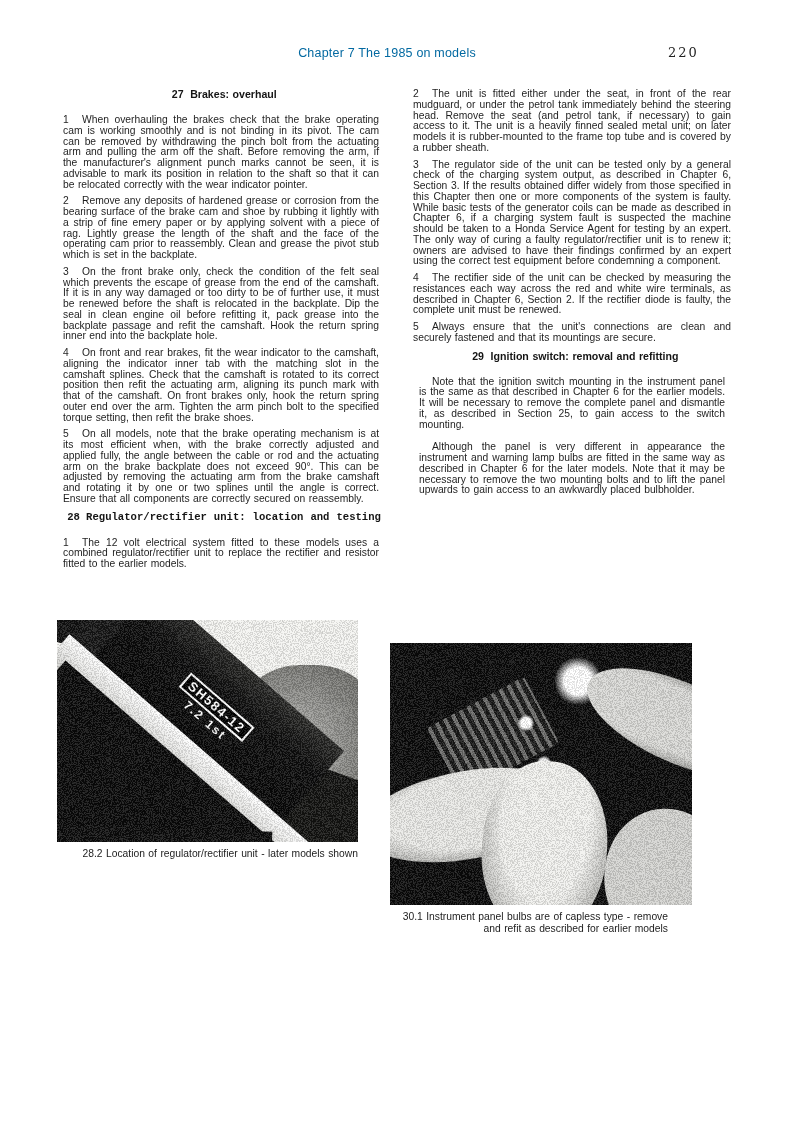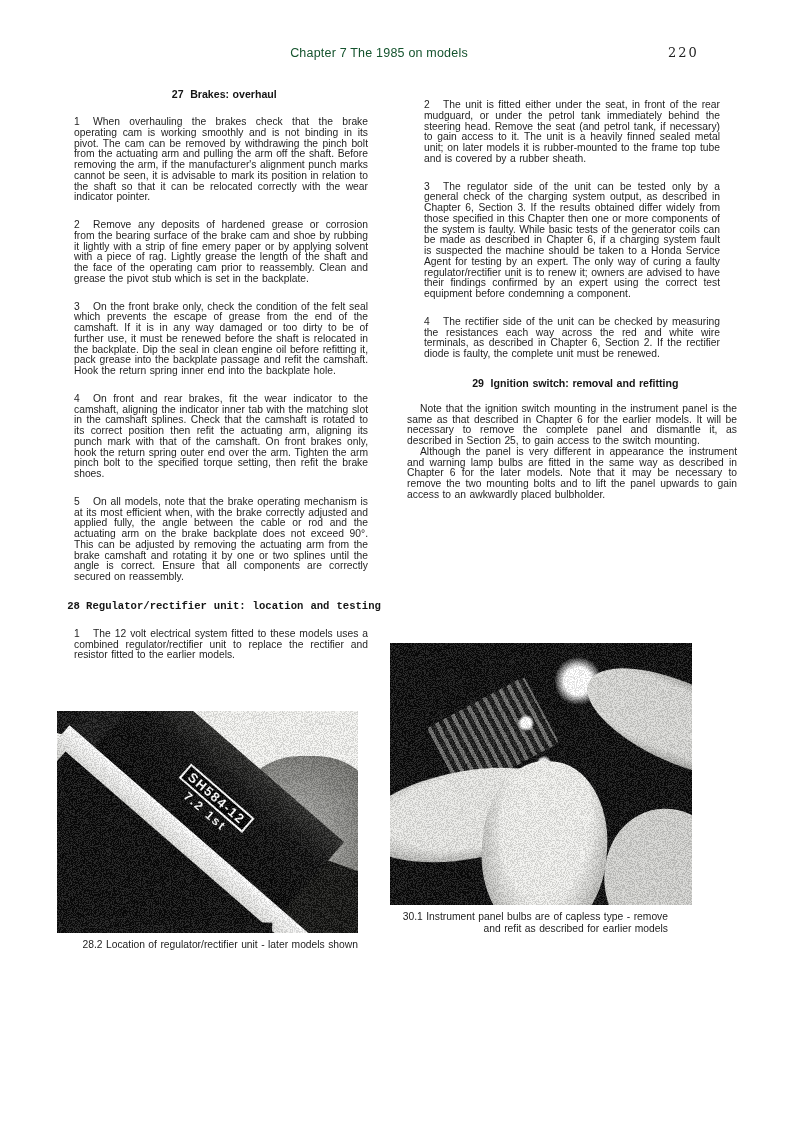--- a/index.html
+++ b/index.html
@@ -12,41 +12,41 @@
     position:relative;
     width:794px;height:1122px;
     background:var(--paper);
     overflow:hidden;
     font-family:"Liberation Sans", sans-serif;
     color:var(--ink);
   }
   
   .chapter-title{
     position:absolute;top:46px;left:0;width:758px;
-    text-align:center;font-size:12.5px;letter-spacing:.2px;color:#14532d;
+    text-align:center;font-size:12.5px;letter-spacing:.2px;color:#0369a1;padding-left:8px;
   }
   .page-number{
     position:absolute;top:45px;left:668px;
     font-family:"DejaVu Serif", serif;font-size:13px;letter-spacing:2px;color:#222;
   }
   
   .col{position:absolute;font-size:10.3px;line-height:10.75px;text-align:justify;word-spacing:.6px;}
   .col-left{left:57px;top:88px;width:328px;}
   .col-right{left:407px;top:83px;width:330px;}
   h2.sec{
     font-size:10.6px;line-height:12px;font-weight:bold;margin:0 0 15px 0;
     text-align:center;color:#151515;
   }
   h2.sec .h-num{display:inline-block;min-width:25px;}
   .sec-28{margin-top:60px;font-family:Liberation Mono, monospace;}
   .sec-29{margin-top:80px;margin-bottom:14px;}
   .sec-30{margin-top:50px;margin-bottom:14px;}
-  p.par{margin:17px;}
+  p.par{margin:6px;}
   .par-num{display:inline-block;min-width:19px;}
-  p.indented{margin:0;text-indent:13px;}
+  p.indented{margin:12px;text-indent:13px;}
   
   figure{margin:0;padding:0;}
   .fig-left{margin-top:50px;width:301px;}
   .fig-right{position:absolute;left:390px;top:643px;width:278px;}
   .photo{position:relative;overflow:hidden;background:#f4f4f1;}
   .photo-l{width:301px;height:222px;}
   .photo-r{width:302px;height:262px;background:var(--photo-black);}
   .photo > div{position:absolute;}
   figcaption{
     font-size:10.3px;line-height:11.5px;text-align:right;margin-top:6px;color:#1c1c1c;
@@ -147,20 +147,21 @@
       </div>
       <figcaption>28.2 Location of regulator/rectifier unit - later models shown</figcaption>
     </figure>
   </div>
 
   <div class="col col-right">
 
     <p class="par"><span class="par-num">2</span><span>The unit is fitted either under the seat, in front of the rear mudguard, or under the petrol tank immediately behind the steering head. Remove the seat (and petrol tank, if necessary) to gain access to it. The unit is a heavily finned sealed metal unit; on later models it is rubber-mounted to the frame top tube and is covered by a rubber sheath.</span></p>
     <p class="par"><span class="par-num">3</span><span>The regulator side of the unit can be tested only by a general check of the charging system output, as described in Chapter 6, Section 3. If the results obtained differ widely from those specified in this Chapter then one or more components of the system is faulty. While basic tests of the generator coils can be made as described in Chapter 6, if a charging system fault is suspected the machine should be taken to a Honda Service Agent for testing by an expert. The only way of curing a faulty regulator/rectifier unit is to renew it; owners are advised to have their findings confirmed by an expert using the correct test equipment before condemning a component.</span></p>
     <p class="par"><span class="par-num">4</span><span>The rectifier side of the unit can be checked by measuring the resistances each way across the red and white wire terminals, as described in Chapter 6, Section 2. If the rectifier diode is faulty, the complete unit must be renewed.</span></p>
+    <p class="par"><span class="par-num">5</span><span>Always ensure that the unit's connections are clean and securely fastened and that its mountings are secure.</span></p>
 
     <h2 class="sec sec-29"><span class="h-num">29</span><span>Ignition switch: removal and refitting</span></h2>
     <p class="indented">Note that the ignition switch mounting in the instrument panel is the same as that described in Chapter 6 for the earlier models. It will be necessary to remove the complete panel and dismantle it, as described in Section 25, to gain access to the switch mounting.</p>
 
     <p class="indented">Although the panel is very different in appearance the instrument and warning lamp bulbs are fitted in the same way as described in Chapter 6 for the later models. Note that it may be necessary to remove the two mounting bolts and to lift the panel upwards to gain access to an awkwardly placed bulbholder.</p>
   </div>
 
   <figure class="fig-right">
     <div class="photo photo-r">
       <div class="rp-board"></div>

